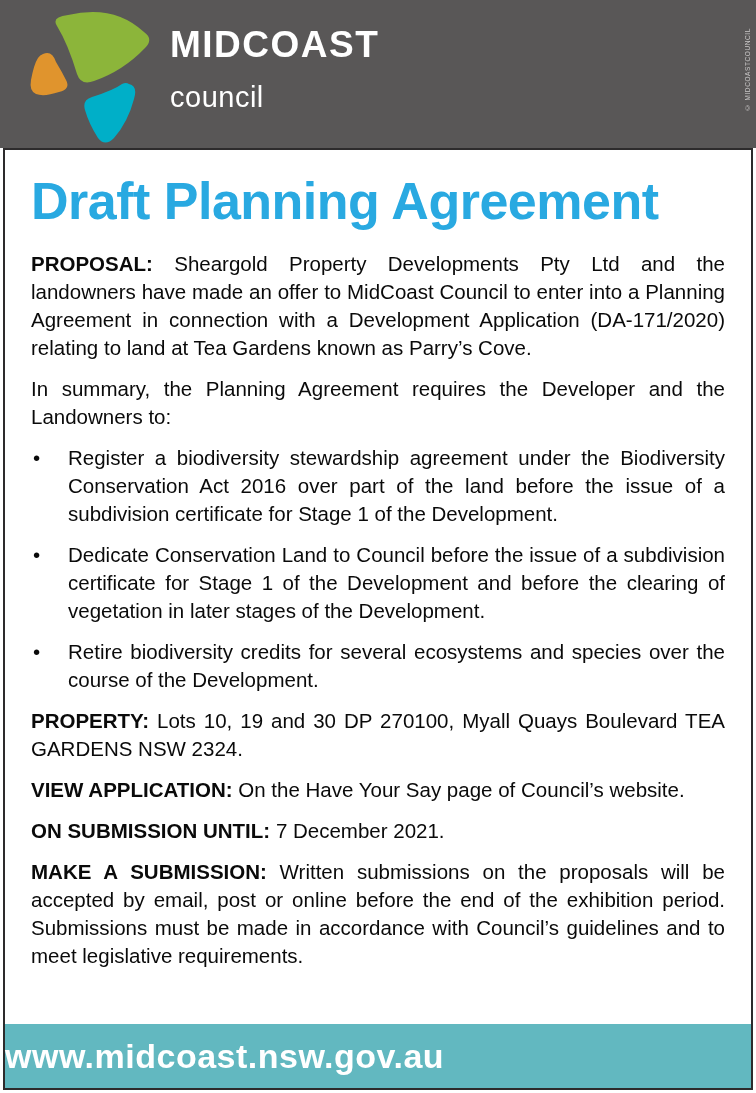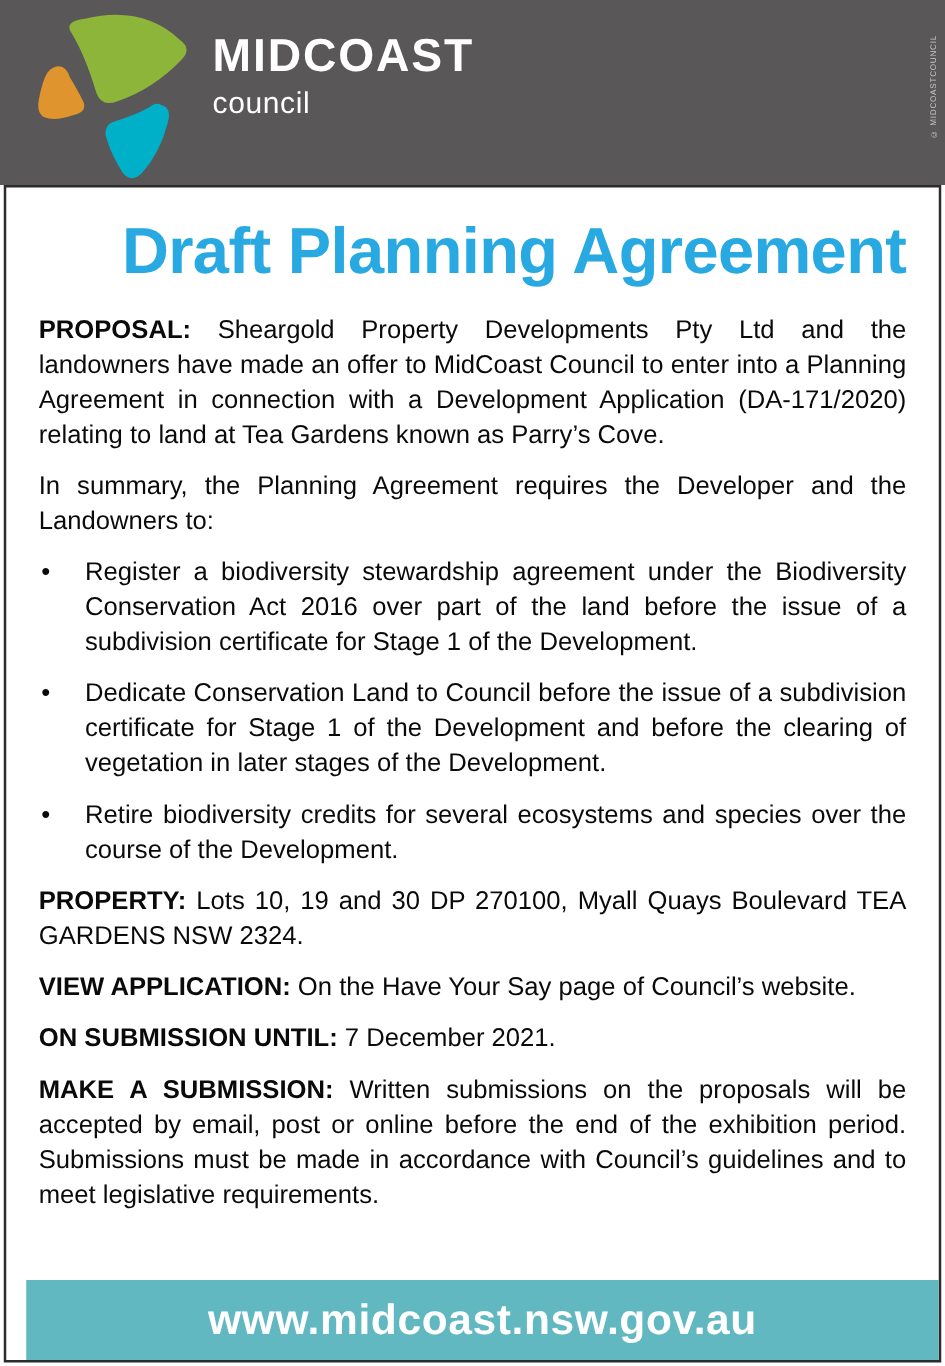--- a/index.html
+++ b/index.html
@@ -19,35 +19,35 @@
   .masthead{
     position:absolute;top:0;left:0;right:0;height:148px;
     background:var(--header-gray,#595757);
   }
   .logo{position:absolute;left:26px;top:6px;width:124px;height:140px;}
   .petal-green{fill:var(--logo-green,#8CB53A);}
   .petal-orange{fill:var(--logo-orange,#E0942D);}
   .petal-teal{fill:var(--logo-teal,#00AFC8);}
   .org{position:absolute;left:170px;top:26px;color:#fff;line-height:1;}
   .org-name{font-size:37px;font-weight:bold;letter-spacing:1.5px;}
-  .org-sub{font-size:24px;font-weight:500;letter-spacing:0.5px;margin-top:8px;}
+  .org-sub{font-size:29px;font-weight:500;letter-spacing:0.5px;margin-top:20px;}
   .vertical-credit{
     position:absolute;top:28px;right:5px;
     writing-mode:vertical-rl;transform:rotate(180deg);
     font-size:6.5px;letter-spacing:0.6px;color:#c9c7c7;white-space:nowrap;
   }
 
   
   .sheet{
     position:absolute;top:148px;left:3px;right:3px;bottom:3px;
     border:2px solid var(--border-dark,#2D2B2C);background:#fff;
   }
   .sheet-inner{padding:12px 26px 0 26px;}
   .title{
-    margin:10px 0 20px;text-align:right;
+    margin:10px 0 20px;text-align:left;
     font-size:52px;line-height:1.12;font-weight:bold;
     letter-spacing:-0.5px;color:var(--title-blue,#29A9E1);
   }
   .para{
     margin:0 0 13px;font-size:20.5px;line-height:28px;
     text-align:justify;
   }
   .para b{font-weight:bold;}
   .bullet-list{list-style:none;margin:0;padding:0;}
   .bullet-item{
@@ -55,21 +55,21 @@
     font-size:20.5px;line-height:28px;text-align:justify;
   }
   .bullet-item .dot{
     position:absolute;left:2px;top:0;font-size:20.5px;
   }
 
   
   .footer-bar{
     position:absolute;left:0;right:0;bottom:0;height:64px;
     background:var(--footer-teal,#62B8C0);
-    display:flex;align-items:center;justify-content:center;margin-left:16px;
+    display:flex;align-items:center;
   }
   .footer-url{
     color:#fff;font-weight:bold;font-size:34px;letter-spacing:0.5px;
   }
 </style>
 </head>
 <body>
 
 <div class="page">
 

